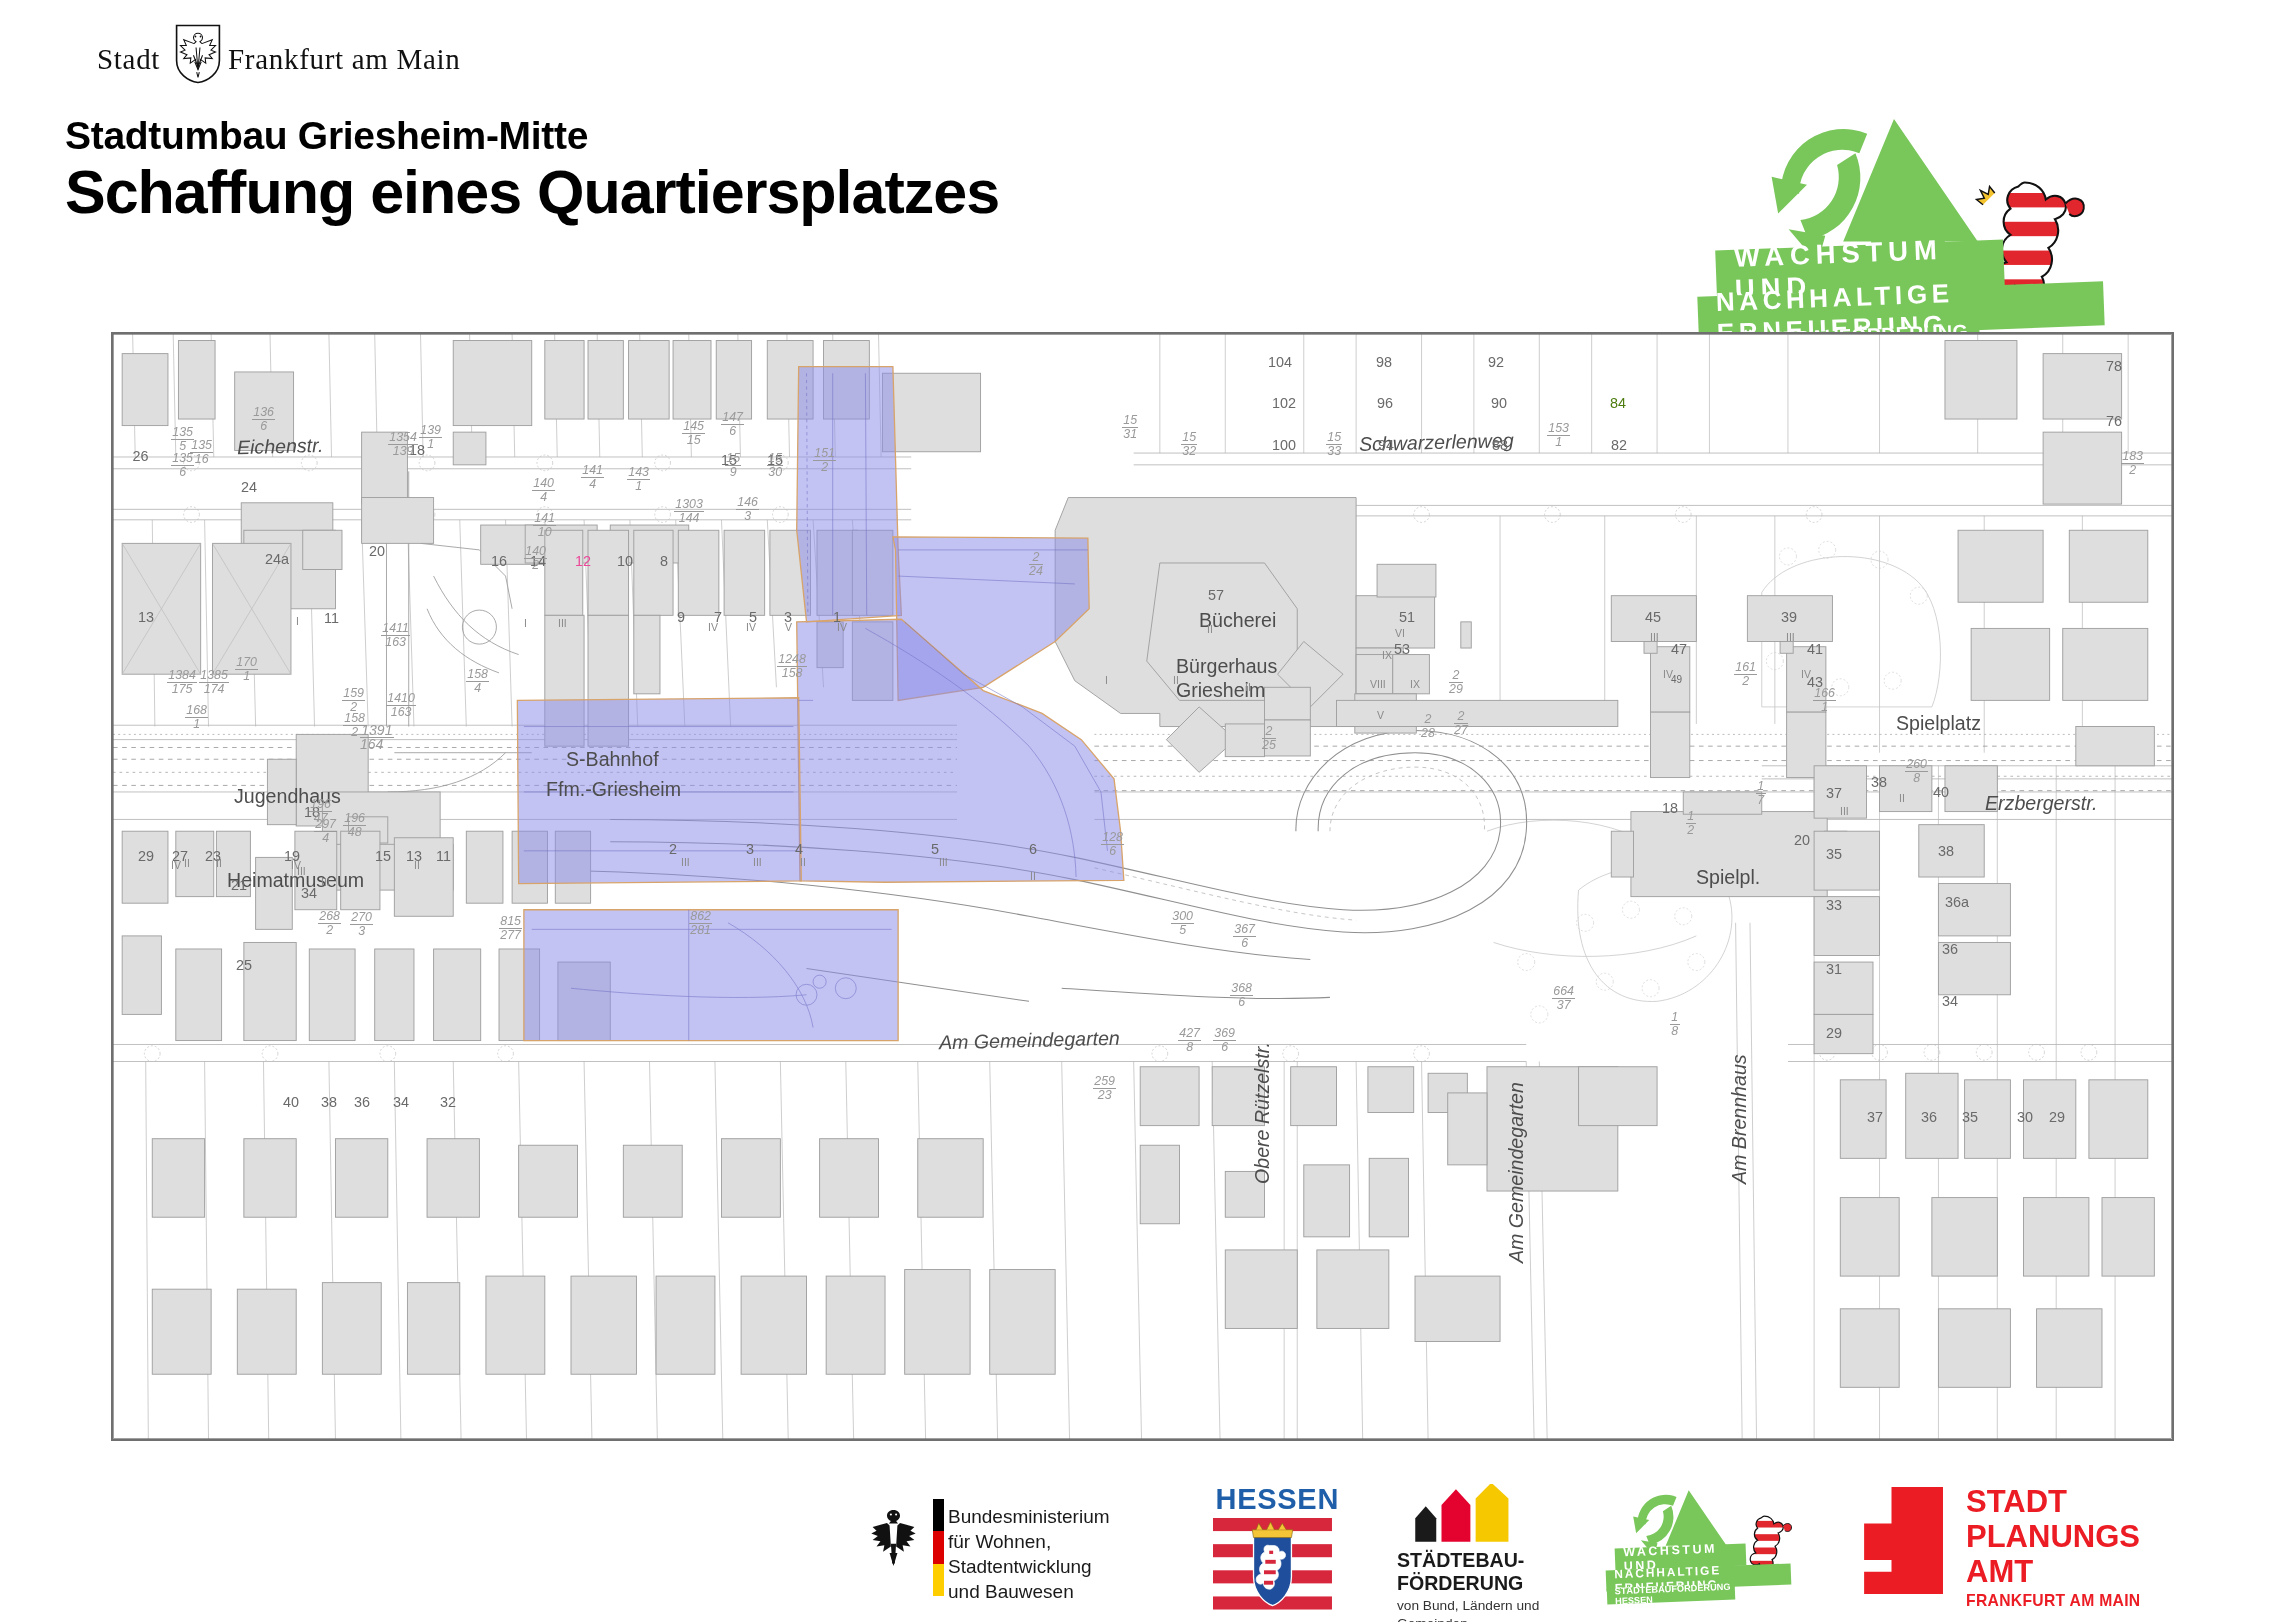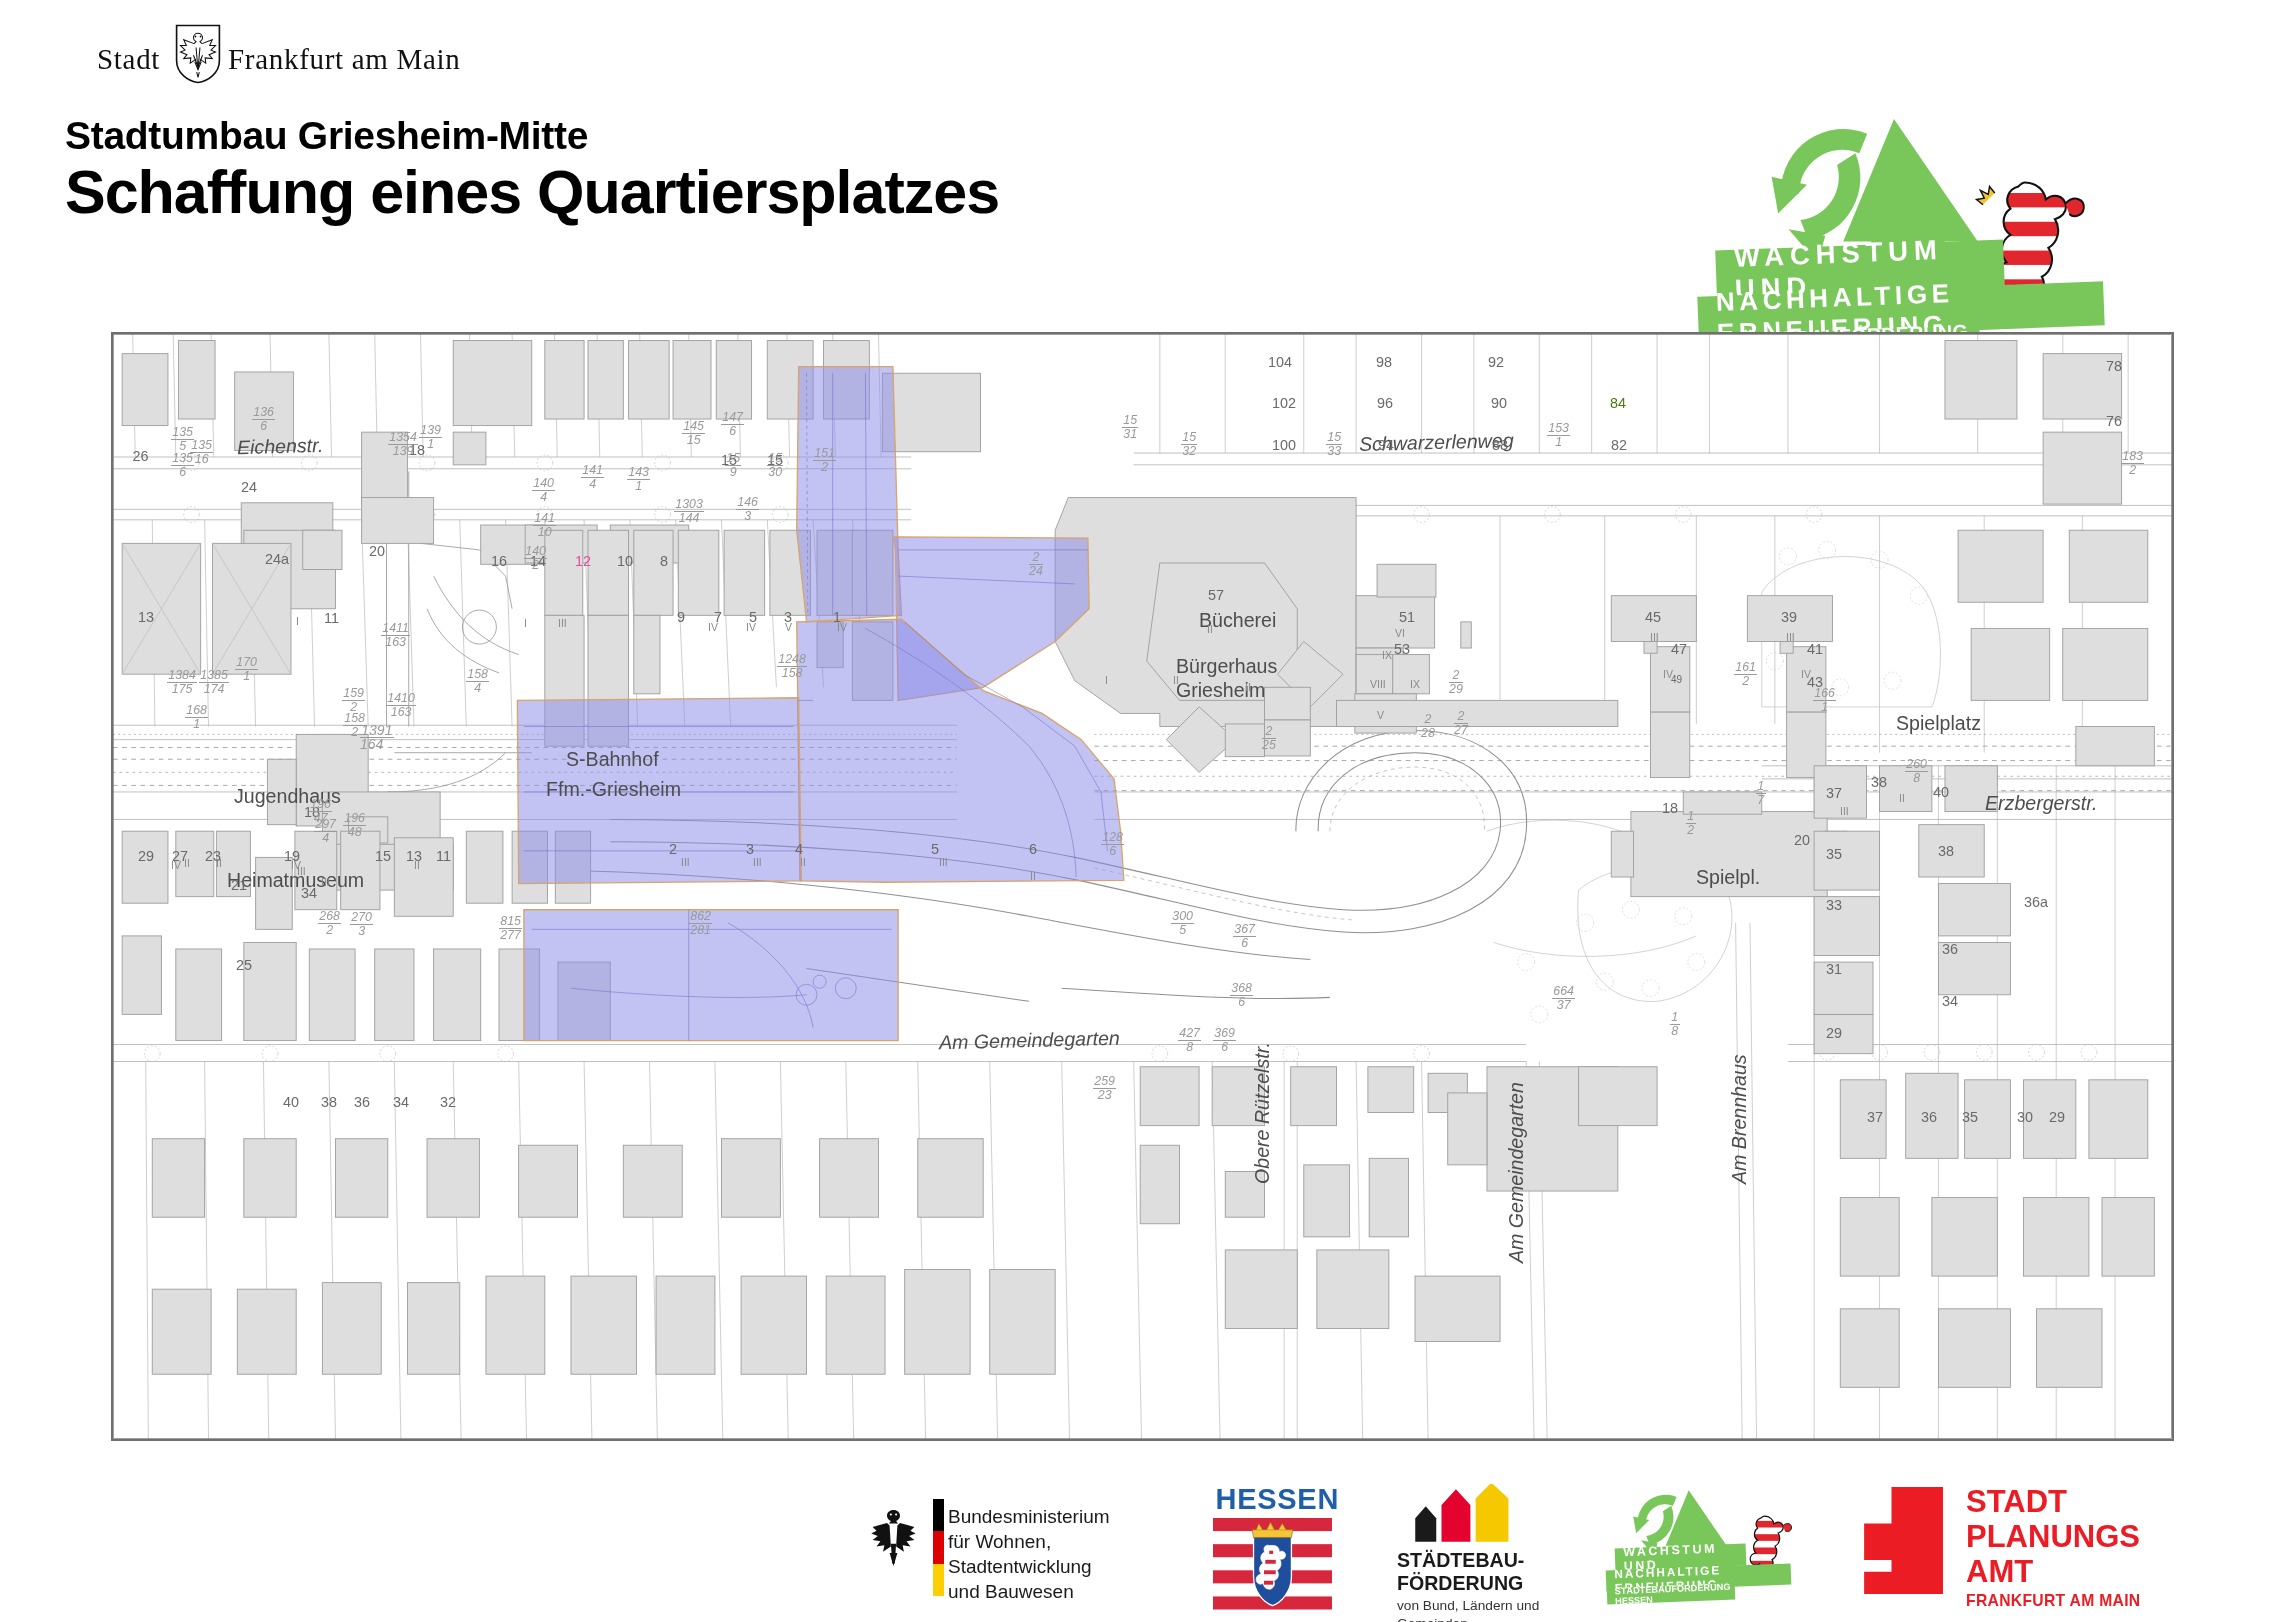--- a/index.html
+++ b/index.html
@@ -697,21 +697,21 @@
         <div class="maplabel" style="left: 633px; top: 507px; font-size: 14.4px; color: rgb(106, 106, 106);">3</div>
         <div class="maplabel" style="left: 682px; top: 507px; font-size: 14.4px; color: rgb(106, 106, 106);">4</div>
         <div class="maplabel" style="left: 818px; top: 507px; font-size: 14.4px; color: rgb(106, 106, 106);">5</div>
         <div class="maplabel" style="left: 916px; top: 507px; font-size: 14.4px; color: rgb(106, 106, 106);">6</div>
         <div class="maplabel" style="left: 1713px; top: 451px; font-size: 14.4px; color: rgb(106, 106, 106);">37</div>
         <div class="maplabel" style="left: 1758px; top: 440px; font-size: 14.4px; color: rgb(106, 106, 106);">38</div>
         <div class="maplabel" style="left: 1820px; top: 450px; font-size: 14.4px; color: rgb(106, 106, 106);">40</div>
         <div class="maplabel" style="left: 1713px; top: 512px; font-size: 14.4px; color: rgb(106, 106, 106);">35</div>
         <div class="maplabel" style="left: 1825px; top: 509px; font-size: 14.4px; color: rgb(106, 106, 106);">38</div>
         <div class="maplabel" style="left: 1713px; top: 563px; font-size: 14.4px; color: rgb(106, 106, 106);">33</div>
-        <div class="maplabel" style="left: 1911px; top: 560px; font-size: 14.4px; color: rgb(106, 106, 106);">36a</div>
+        <div class="maplabel" style="left: 1832px; top: 560px; font-size: 14.4px; color: rgb(106, 106, 106);">36a</div>
         <div class="maplabel" style="left: 1713px; top: 627px; font-size: 14.4px; color: rgb(106, 106, 106);">31</div>
         <div class="maplabel" style="left: 1829px; top: 607px; font-size: 14.4px; color: rgb(106, 106, 106);">36</div>
         <div class="maplabel" style="left: 1713px; top: 691px; font-size: 14.4px; color: rgb(106, 106, 106);">29</div>
         <div class="maplabel" style="left: 1829px; top: 659px; font-size: 14.4px; color: rgb(106, 106, 106);">34</div>
         <div class="maplabel" style="left: 1754px; top: 775px; font-size: 14.4px; color: rgb(106, 106, 106);">37</div>
         <div class="maplabel" style="left: 1808px; top: 775px; font-size: 14.4px; color: rgb(106, 106, 106);">36</div>
         <div class="maplabel" style="left: 1849px; top: 775px; font-size: 14.4px; color: rgb(106, 106, 106);">35</div>
         <div class="maplabel" style="left: 1904px; top: 775px; font-size: 14.4px; color: rgb(106, 106, 106);">30</div>
         <div class="maplabel" style="left: 1936px; top: 775px; font-size: 14.4px; color: rgb(106, 106, 106);">29</div>
       </div>

